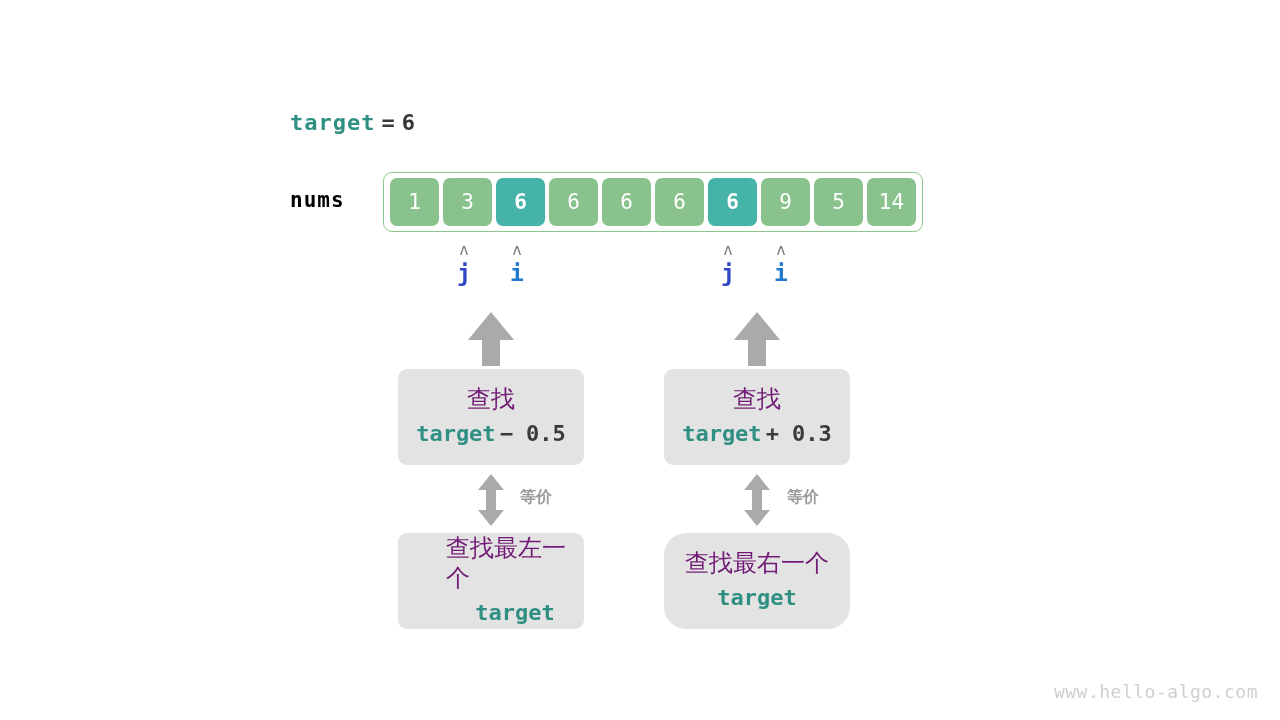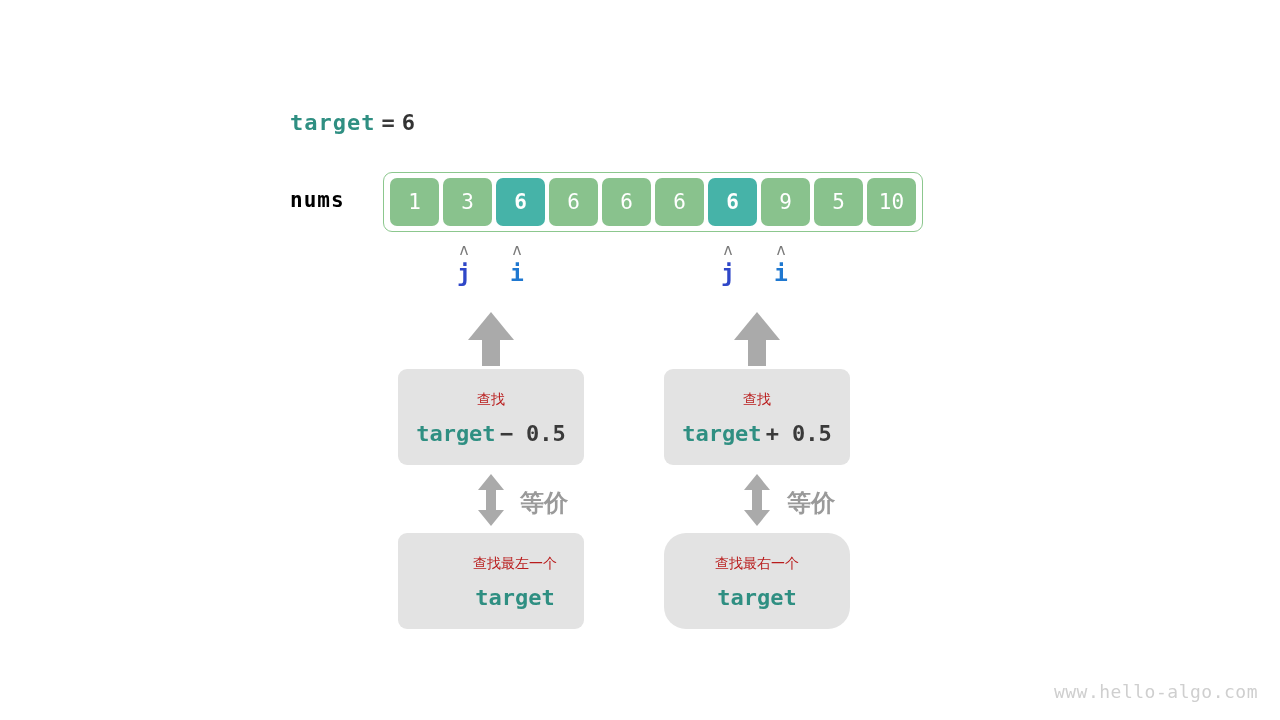--- a/index.html
+++ b/index.html
@@ -135,24 +135,23 @@
     background: #e3e3e3;
     border-radius: 9px;
     box-sizing: border-box;
     display: flex;
     flex-direction: column;
     align-items: center;
     justify-content: center;
   }
   .gbox .line1 {
     font-family: "DejaVu Sans", sans-serif;
-    font-size: 14px;
-    color: #b91c1c;
+    font-size: 24px;
+    color: #701a75;
     line-height: 30px;
-    text-align: right;
   }
   .gbox .line2 {
     font-family: "DejaVu Sans Mono", monospace;
     font-size: 22px;
     font-weight: bold;
     line-height: 32px;
     margin-top: 4px;
     white-space: nowrap;
   }
   .gbox .line2 .tgt { color: #2f8f82; }
@@ -184,21 +183,21 @@
     position: absolute;
     left: 8px;
     top: 15px;
     width: 10px;
     height: 22px;
     background: #aaaaaa;
   }
   .eq-label {
     position: absolute;
     font-family: "DejaVu Sans", sans-serif;
-    font-size: 24px;
+    font-size: 16px;
     font-weight: bold;
     color: #9a9a9a;
   }
 
   
   .watermark {
     position: absolute;
     right: 22px;
     bottom: 18px;
     font-family: "DejaVu Sans Mono", monospace;
@@ -221,21 +220,21 @@
   <div class="array-frame">
     <div class="cell normal">1</div>
     <div class="cell normal">3</div>
     <div class="cell hl">6</div>
     <div class="cell normal">6</div>
     <div class="cell normal">6</div>
     <div class="cell normal">6</div>
     <div class="cell hl">6</div>
     <div class="cell normal">9</div>
     <div class="cell normal">5</div>
-    <div class="cell normal">10</div>
+    <div class="cell normal">14</div>
   </div>
 
   <div class="marker" style="left:444px; top:243px;">
     <span class="caret">ʌ</span>
     <span class="plabel p-j">j</span>
   </div>
   <div class="marker" style="left:497px; top:243px;">
     <span class="caret">ʌ</span>
     <span class="plabel p-i">i</span>
   </div>
@@ -260,21 +259,21 @@
 
   <div class="gbox" style="left:398px; top:369px; width:186px; height:96px;">
     <div class="line1">查找</div>
     <div class="line2">
       <span class="tgt">target</span><span class="op">− 0.5</span>
     </div>
   </div>
   <div class="gbox" style="left:664px; top:369px; width:186px; height:96px;">
     <div class="line1">查找</div>
     <div class="line2">
-      <span class="tgt">target</span><span class="op">+ 0.5</span>
+      <span class="tgt">target</span><span class="op">+ 0.3</span>
     </div>
   </div>
 
   <div class="dbl" style="left:478px; top:474px;">
     <div class="up"></div>
     <div class="bar"></div>
     <div class="dn"></div>
   </div>
   <div class="eq-label" style="left:520px; top:487px;">等价</div>
 

